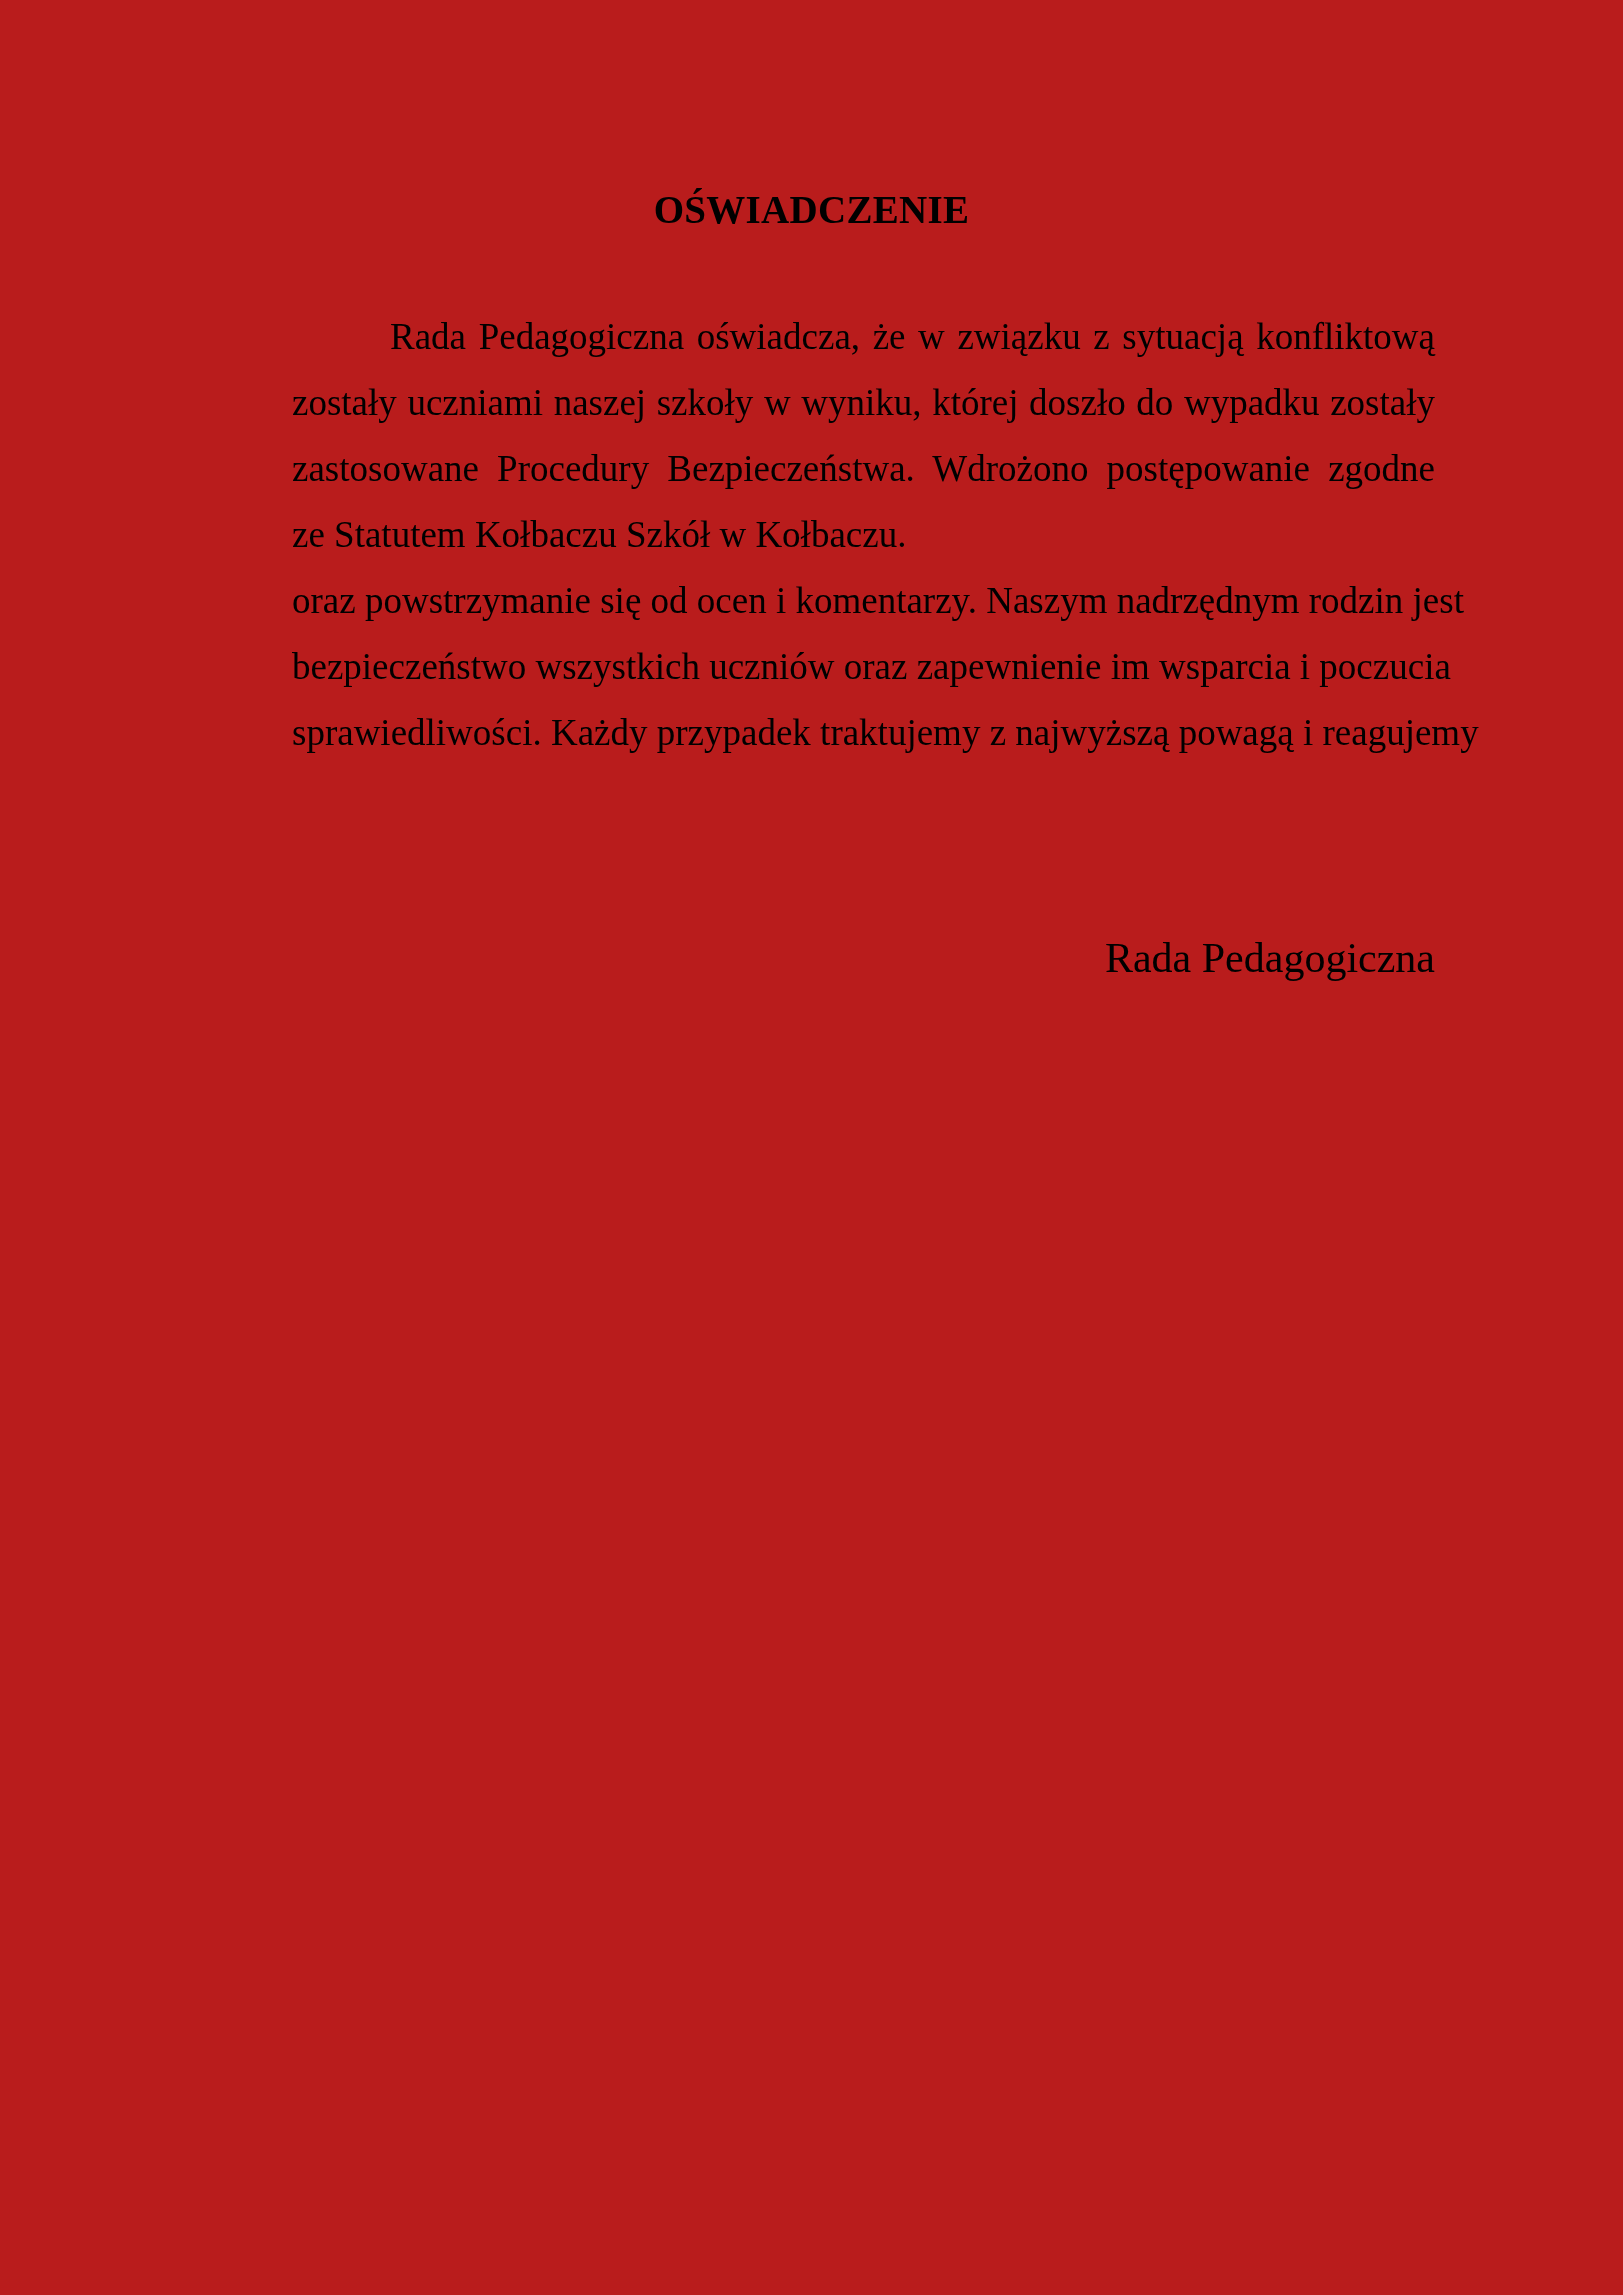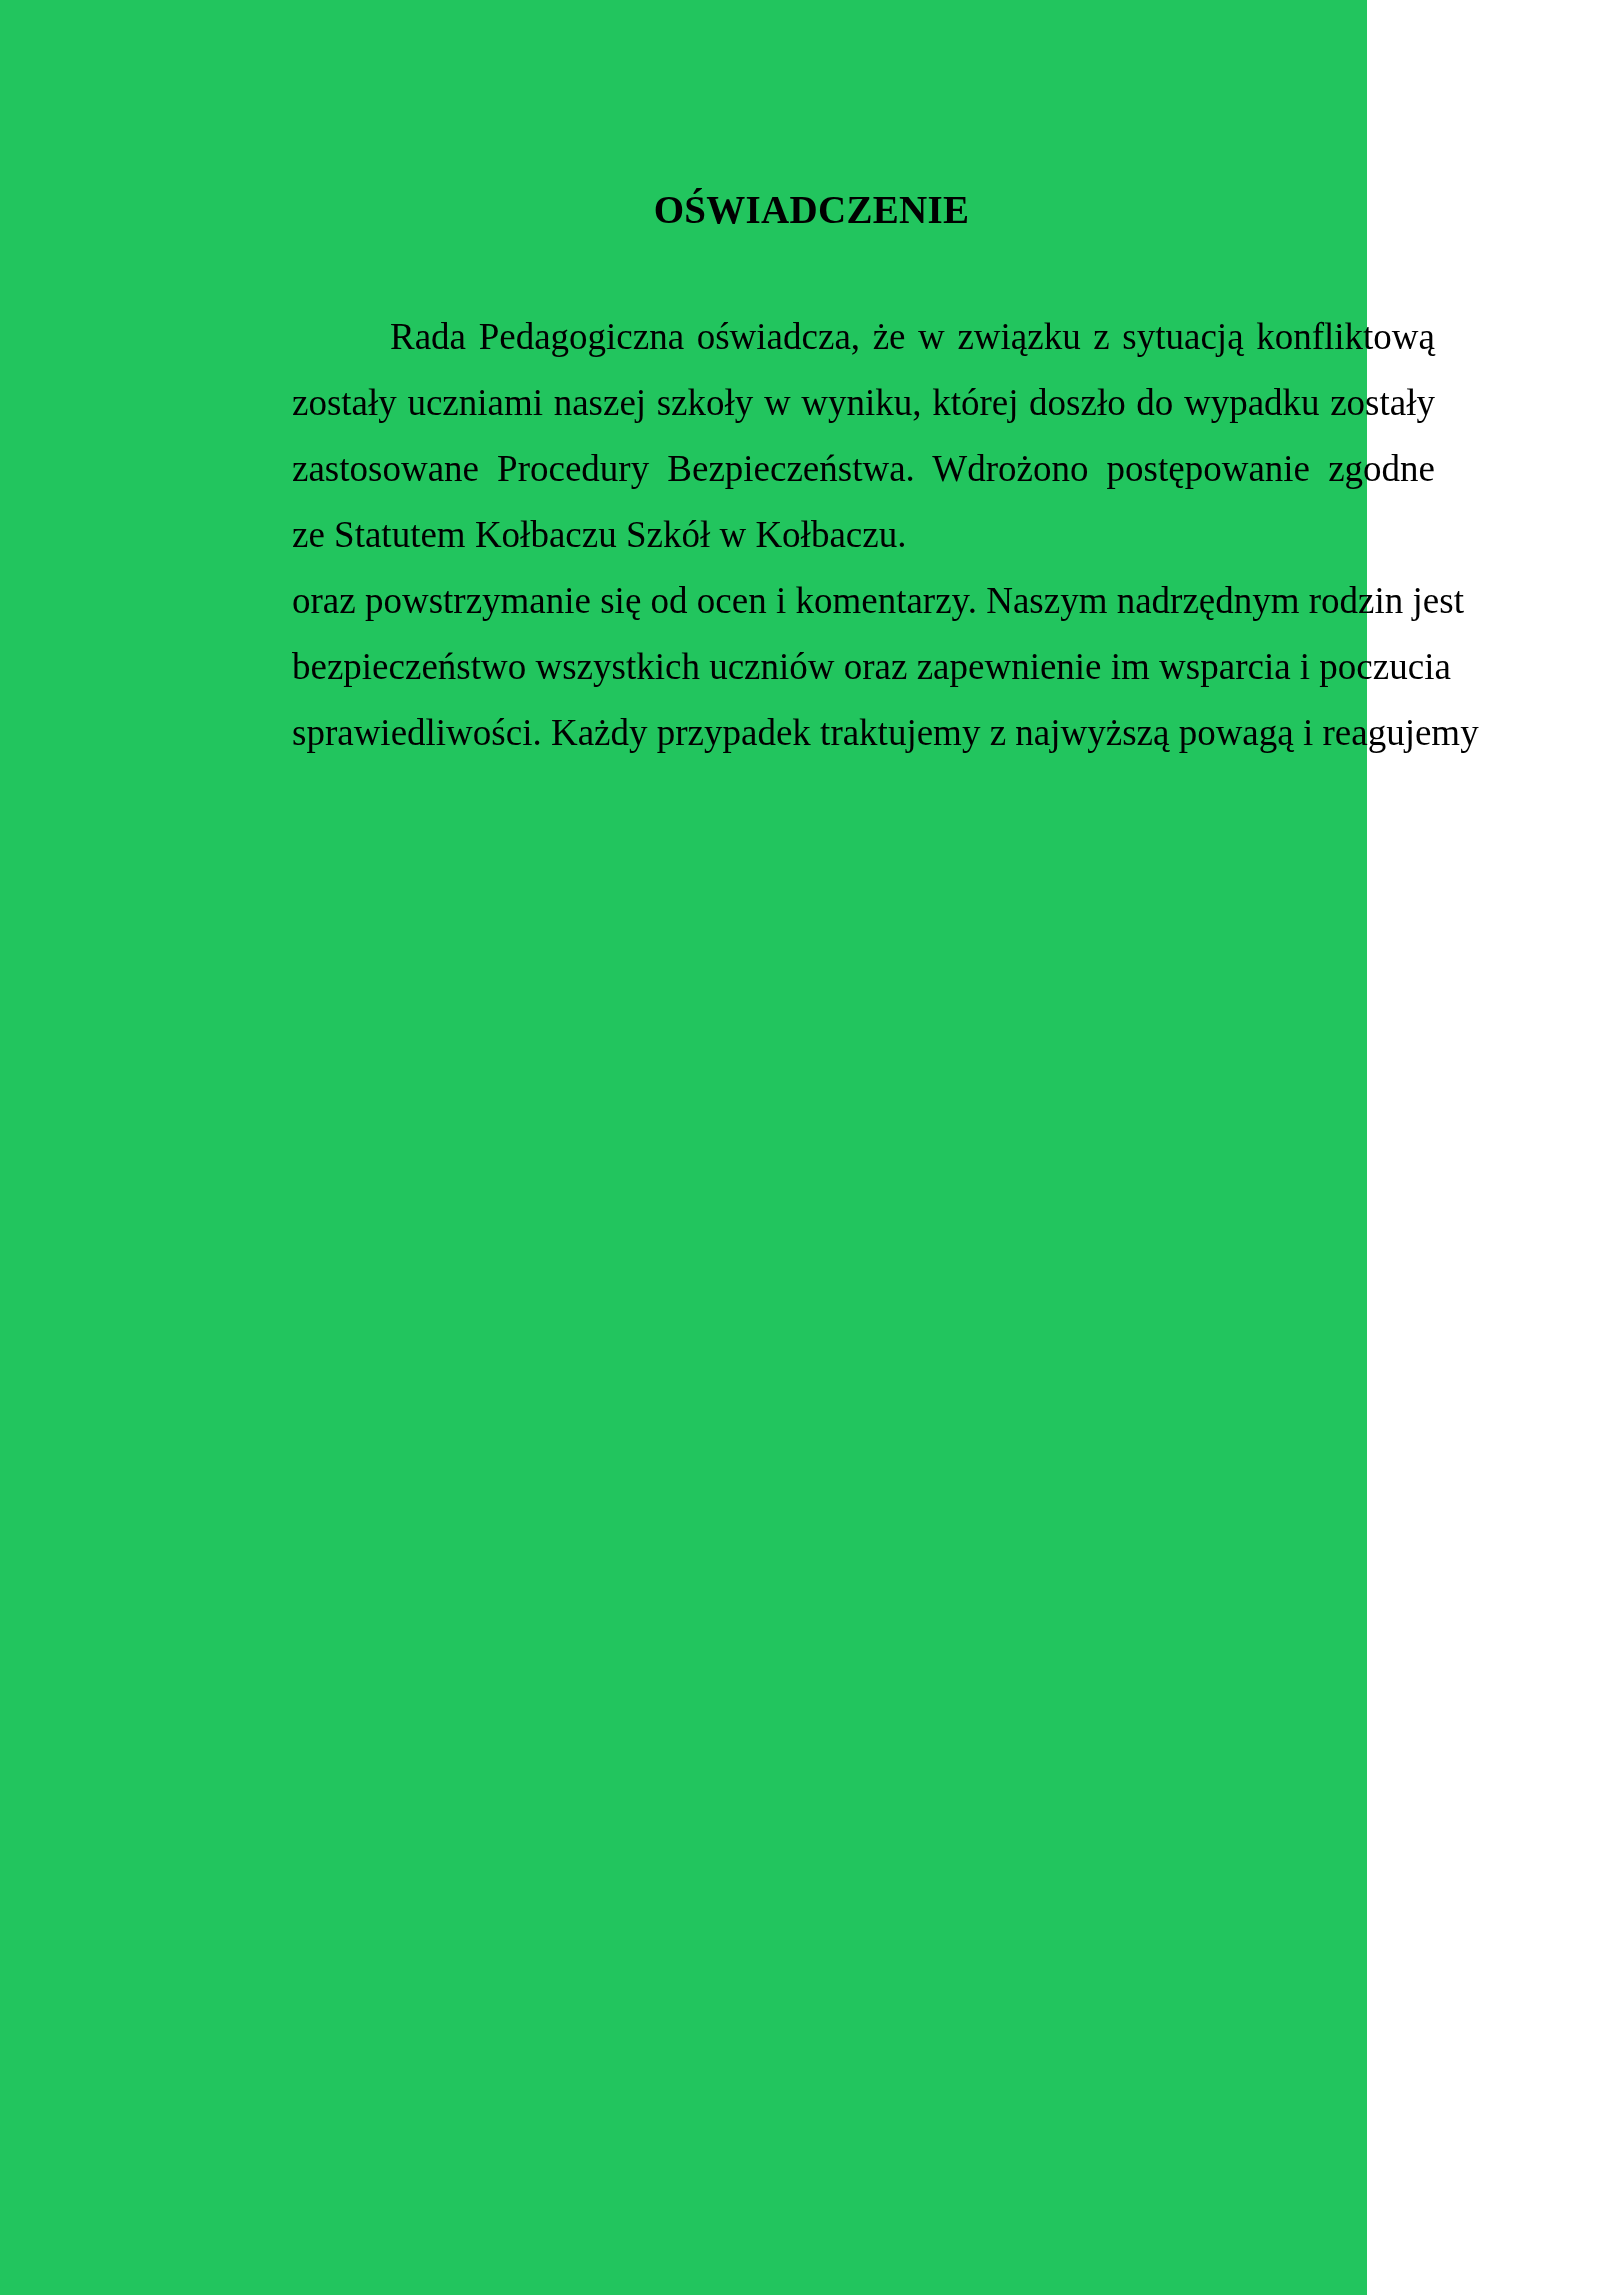--- a/index.html
+++ b/index.html
@@ -12,23 +12,23 @@
       height: 2295px;
       position: relative;
       overflow: hidden;
       color: #000000;
       font-family: "Liberation Serif", "DejaVu Serif", serif;
     }
     .page {
       position: absolute;
       left: 0;
       top: 0;
-      width: 1367px;
+      width: 1623px;
       height: 2295px;
-      background: #22c55e;
+      background: #b91c1c;
     }
     .title {
       position: absolute;
       left: 0;
       width: 1623px;
       top: 184px;
       text-align: center;
       font-weight: bold;
       font-size: 39px;
       line-height: 52px;
@@ -85,15 +85,16 @@
       <span class="line">zastosowane Procedury Bezpieczeństwa. Wdrożono postępowanie zgodne</span>
       <span class="line last">ze Statutem Kołbaczu Szkół w Kołbaczu.</span>
     </div>
     <div class="para">
       <span class="line">oraz powstrzymanie się od ocen i komentarzy. Naszym nadrzędnym rodzin jest</span>
       <span class="line">bezpieczeństwo wszystkich uczniów oraz zapewnienie im wsparcia i poczucia</span>
       <span class="line">sprawiedliwości. Każdy przypadek traktujemy z najwyższą powagą i reagujemy</span>
     </div>
   </div>
 
+  <p class="signature">Rada Pedagogiczna</p>
 
 </div>
 
 
 </body></html>

